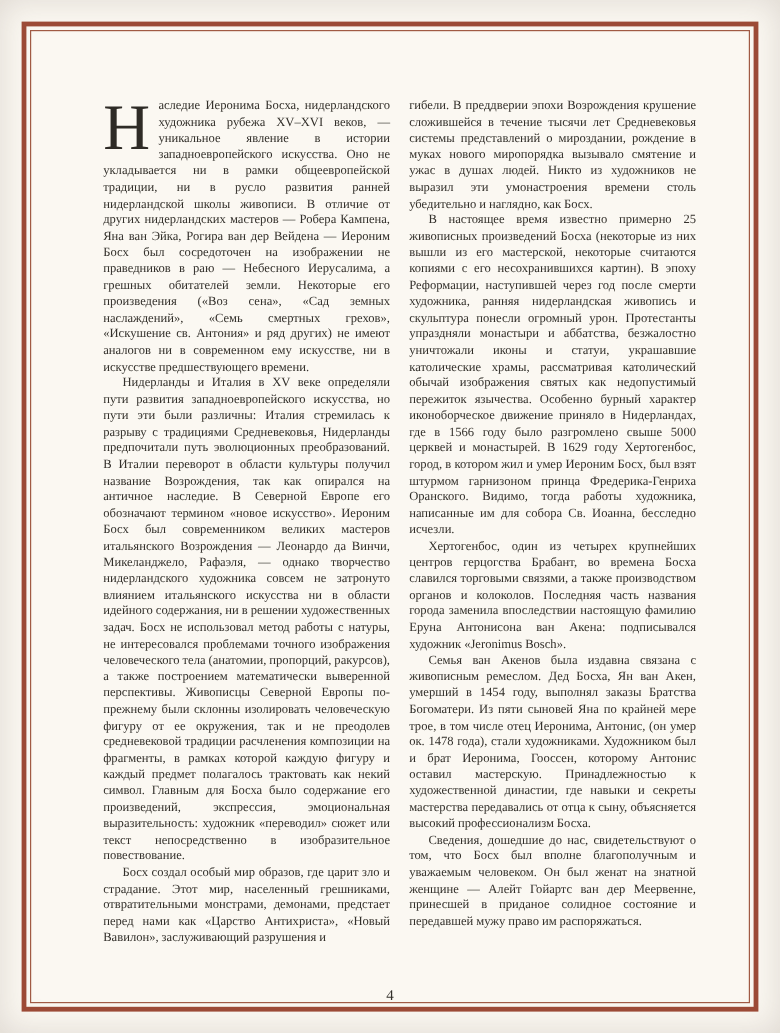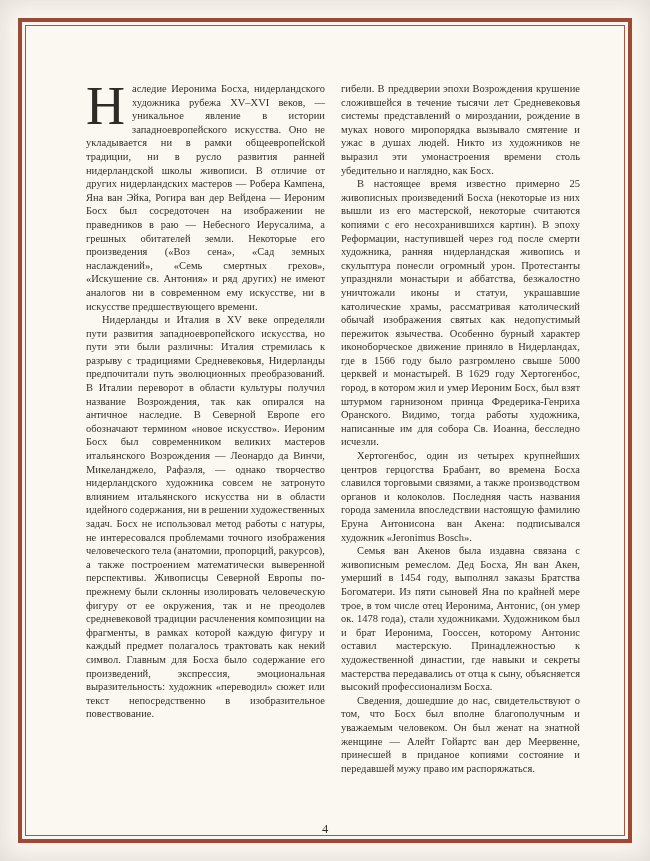--- a/index.html
+++ b/index.html
@@ -73,24 +73,25 @@
 <body>
 
 <div class="page">
   <div class="frame-outer"></div>
   <div class="frame-inner"></div>
 
   <div class="content">
     <div class="col">
       <p><span class="dropcap">Н</span><span>аследие Иеронима Босха, нидерландского художника рубежа XV–XVI веков, — уникальное явление в истории западноевропейского искусства. Оно не укладывается ни в рамки общеевропейской традиции, ни в русло развития ранней нидерландской школы живописи. В отличие от других нидерландских мастеров — Робера Кампена, Яна ван Эйка, Рогира ван дер Вейдена — Иероним Босх был сосредоточен на изображении не праведников в раю — Небесного Иерусалима, а грешных обитателей земли. Некоторые его произведения («Воз сена», «Сад земных наслаждений», «Семь смертных грехов», «Искушение св. Антония» и ряд других) не имеют аналогов ни в современном ему искусстве, ни в искусстве предшествующего времени.</span></p>
       <p class="indent">Нидерланды и Италия в XV веке определяли пути развития западноевропейского искусства, но пути эти были различны: Италия стремилась к разрыву с традициями Средневековья, Нидерланды предпочитали путь эволюционных преобразований. В Италии переворот в области культуры получил название Возрождения, так как опирался на античное наследие. В Северной Европе его обозначают термином «новое искусство». Иероним Босх был современником великих мастеров итальянского Возрождения — Леонардо да Винчи, Микеланджело, Рафаэля, — однако творчество нидерландского художника совсем не затронуто влиянием итальянского искусства ни в области идейного содержания, ни в решении художественных задач. Босх не использовал метод работы с натуры, не интересовался проблемами точного изображения человеческого тела (анатомии, пропорций, ракурсов), а также построением математически выверенной перспективы. Живописцы Северной Европы по-прежнему были склонны изолировать человеческую фигуру от ее окружения, так и не преодолев средневековой традиции расчленения композиции на фрагменты, в рамках которой каждую фигуру и каждый предмет полагалось трактовать как некий символ. Главным для Босха было содержание его произведений, экспрессия, эмоциональная выразительность: художник «переводил» сюжет или текст непосредственно в изобразительное повествование.</p>
+      <p class="indent">Босх создал особый мир образов, где царит зло и страдание. Этот мир, населенный грешниками, отвратительными монстрами, демонами, предстает перед нами как «Царство Антихриста», «Новый Вавилон», заслуживающий разрушения и</p>
     </div>
     <div class="col">
       <p>гибели. В преддверии эпохи Возрождения крушение сложившейся в течение тысячи лет Средневековья системы представлений о мироздании, рождение в муках нового миропорядка вызывало смятение и ужас в душах людей. Никто из художников не выразил эти умонастроения времени столь убедительно и наглядно, как Босх.</p>
       <p class="indent">В настоящее время известно примерно 25 живописных произведений Босха (некоторые из них вышли из его мастерской, некоторые считаются копиями с его несохранившихся картин). В эпоху Реформации, наступившей через год после смерти художника, ранняя нидерландская живопись и скульптура понесли огромный урон. Протестанты упраздняли монастыри и аббатства, безжалостно уничтожали иконы и статуи, украшавшие католические храмы, рассматривая католический обычай изображения святых как недопустимый пережиток язычества. Особенно бурный характер иконоборческое движение приняло в Нидерландах, где в 1566 году было разгромлено свыше 5000 церквей и монастырей. В 1629 году Хертогенбос, город, в котором жил и умер Иероним Босх, был взят штурмом гарнизоном принца Фредерика-Генриха Оранского. Видимо, тогда работы художника, написанные им для собора Св. Иоанна, бесследно исчезли.</p>
       <p class="indent">Хертогенбос, один из четырех крупнейших центров герцогства Брабант, во времена Босха славился торговыми связями, а также производством органов и колоколов. Последняя часть названия города заменила впоследствии настоящую фамилию Еруна Антонисона ван Акена: подписывался художник «Jeronimus Bosch».</p>
       <p class="indent">Семья ван Акенов была издавна связана с живописным ремеслом. Дед Босха, Ян ван Акен, умерший в 1454 году, выполнял заказы Братства Богоматери. Из пяти сыновей Яна по крайней мере трое, в том числе отец Иеронима, Антонис, (он умер ок. 1478 года), стали художниками. Художником был и брат Иеронима, Гооссен, которому Антонис оставил мастерскую. Принадлежностью к художественной династии, где навыки и секреты мастерства передавались от отца к сыну, объясняется высокий профессионализм Босха.</p>
-      <p class="indent">Сведения, дошедшие до нас, свидетельствуют о том, что Босх был вполне благополучным и уважаемым человеком. Он был женат на знатной женщине — Алейт Гойартс ван дер Меервенне, принесшей в приданое копиями состояние и передавшей мужу право им распоряжаться.</p>
+      <p class="indent">Сведения, дошедшие до нас, свидетельствуют о том, что Босх был вполне благополучным и уважаемым человеком. Он был женат на знатной женщине — Алейт Гойартс ван дер Меервенне, принесшей в приданое солидное состояние и передавшей мужу право им распоряжаться.</p>
     </div>
   </div>
 
   <div class="page-number">4</div>
 </div>
 
 </body></html>

